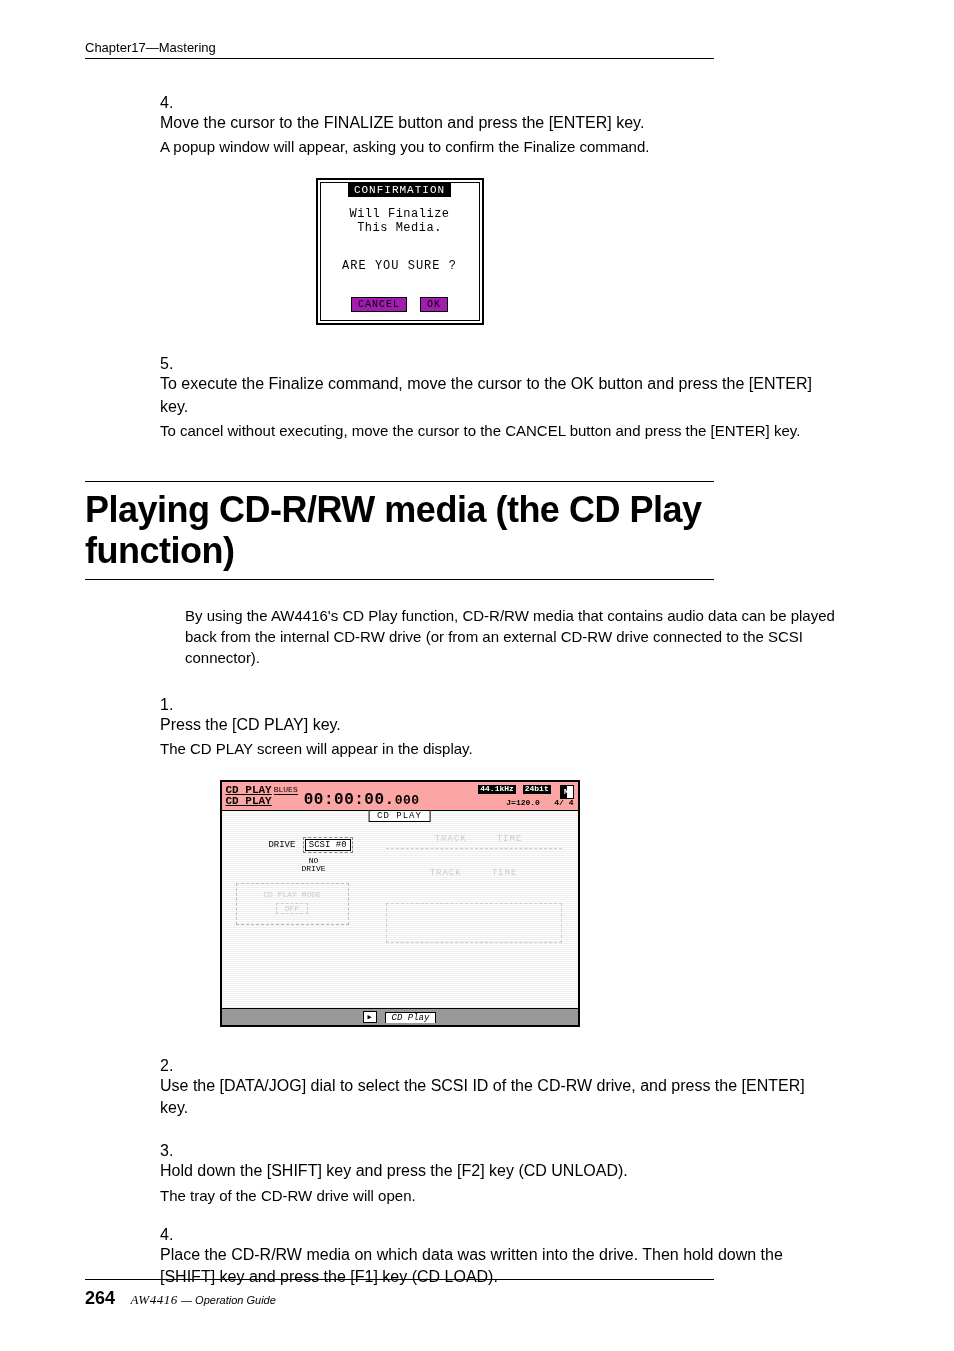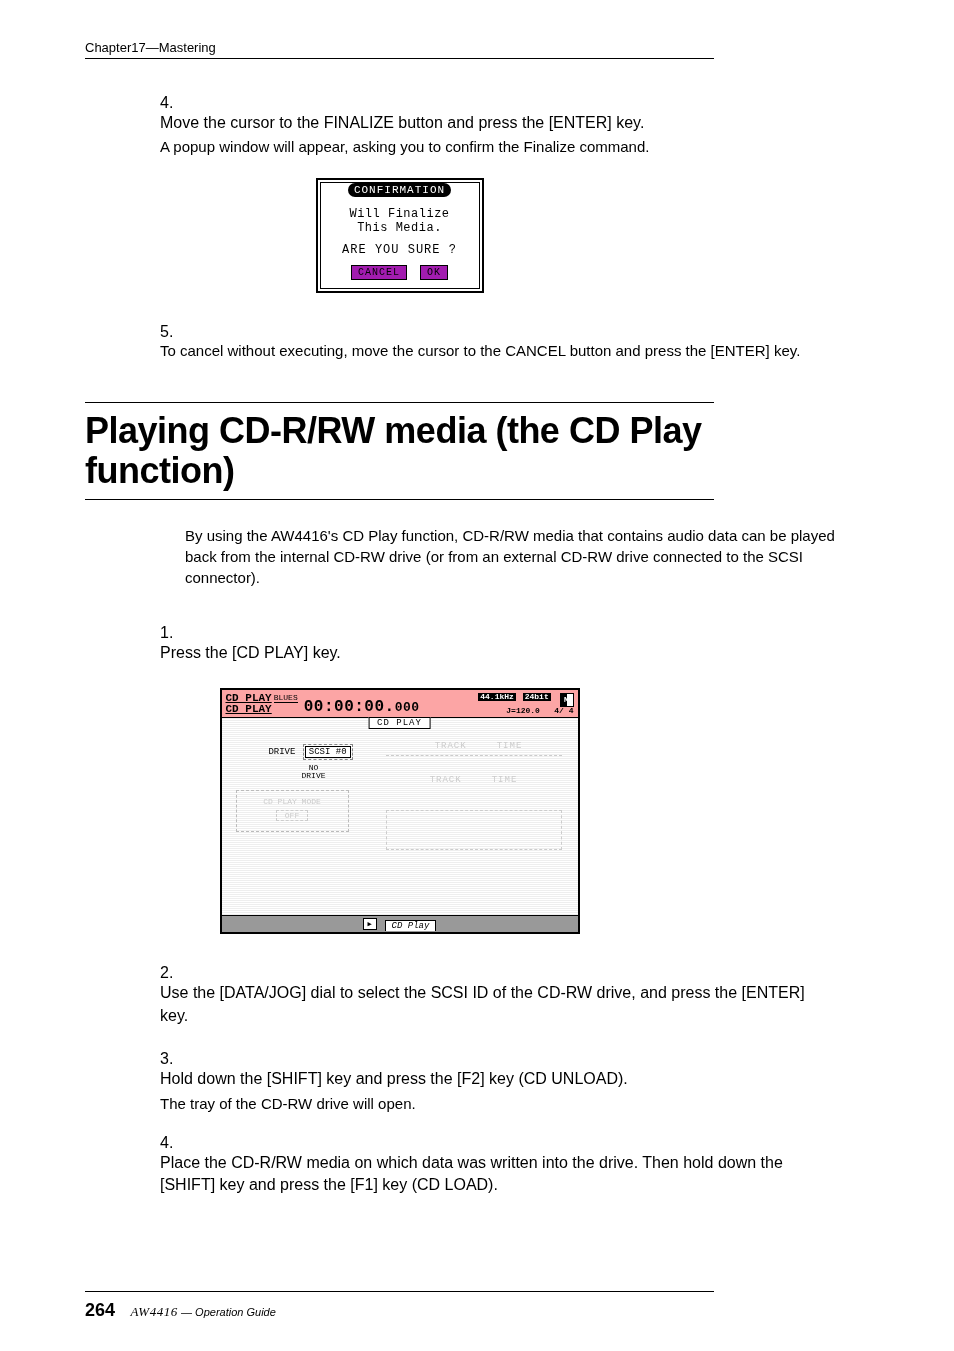--- a/index.html
+++ b/index.html
@@ -67,30 +67,29 @@
     padding-bottom: 8px;
   }
   .dialog-title {
     display: inline-block;
     background: #000;
     color: #fff;
     padding: 1px 6px;
     margin-top: -1px;
     font-size: 11px;
     letter-spacing: 1px;
-    border-radius: 7px;
   }
   .dialog-msg {
     margin: 10px 4px 6px 4px;
     font-size: 12px;
     letter-spacing: 0.5px;
     line-height: 1.2;
   }
   .dialog-q {
-    margin: 8px 0;
+    margin: 24px 0;
     font-size: 12px;
     letter-spacing: 1px;
   }
   .dialog-btns {
     margin-top: 5px;
   }
   .dlg-btn {
     display: inline-block;
     border: 1px solid #000;
     background: #a21caf;
@@ -109,21 +108,21 @@
     border-bottom: 1px solid #000;
     padding: 8px 0 8px 0;
     margin: 40px 0 25px 0;
     letter-spacing: -0.5px;
     font-stretch: condensed;
   }
   .intro {
     margin-left: 100px;
     font-size: 15px;
     line-height: 1.4;
-    margin-bottom: 36px;
+    margin-bottom: 28px;
     width: 660px;
   }
 
   .screen-fig {
     text-align: center;
     margin: 12px 0 30px 0;
   }
   .screen {
     display: inline-block;
     border: 2px solid #000;
@@ -296,21 +295,21 @@
     height: 10px;
     font-size: 7px;
     text-align: center;
     line-height: 10px;
     margin-right: 2px;
     vertical-align: middle;
   }
 
   .footer {
     position: absolute;
-    bottom: 30px;
+    bottom: 42px;
     left: 85px;
     right: 70px;
     border-top: 1px solid #000;
     padding-top: 8px;
     font-size: 12px;
   }
   .page-num {
     font-weight: bold;
     font-size: 18px;
   }
@@ -353,32 +352,34 @@
           <span class="dlg-btn">CANCEL</span>
           <span class="dlg-btn">OK</span>
         </div>
       </div>
     </div>
   </div>
 
   <div class="step">
     <span class="step-num">5.</span>
     <span class="step-body">
+      <div class="step-main">To execute the Finalize command, move the cursor to the OK button and press the [ENTER] key.</div>
       <div class="step-sub">To cancel without executing, move the cursor to the CANCEL button and press the [ENTER] key.</div>
     </span>
   </div>
 
   <div class="h1">Playing CD-R/RW media (the CD Play function)</div>
 
   <div class="intro">By using the AW4416's CD Play function, CD-R/RW media that contains audio data can be played back from the internal CD-RW drive (or from an external CD-RW drive connected to the SCSI connector).</div>
 
   <div class="step">
     <span class="step-num">1.</span>
     <span class="step-body">
       <div class="step-main">Press the [CD PLAY] key.</div>
+      <div class="step-sub">The CD PLAY screen will appear in the display.</div>
     </span>
   </div>
 
   <div class="screen-fig">
     <div class="screen">
       <div class="screen-top">
         <div>
           <div class="screen-left-lbl"><u>CD PLAY</u></div>
           <div class="screen-left-lbl"><u>CD PLAY</u></div>
         </div>

